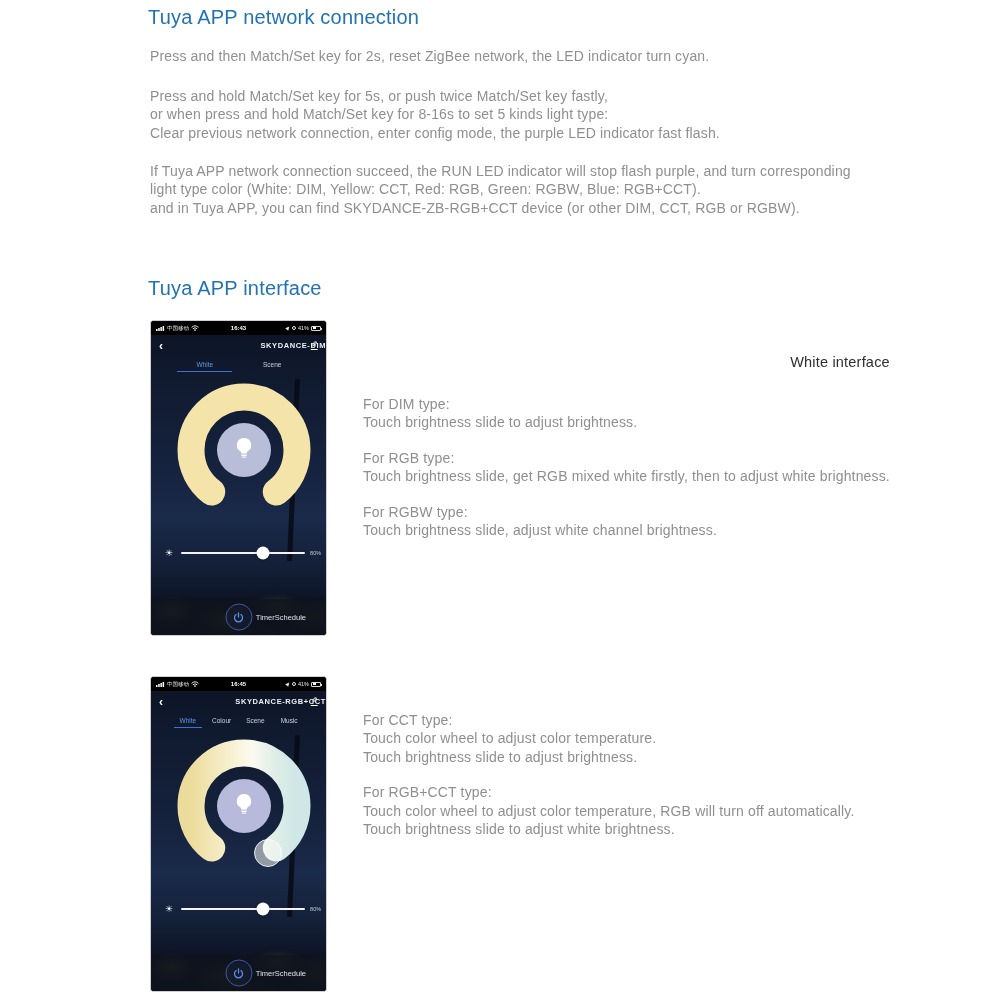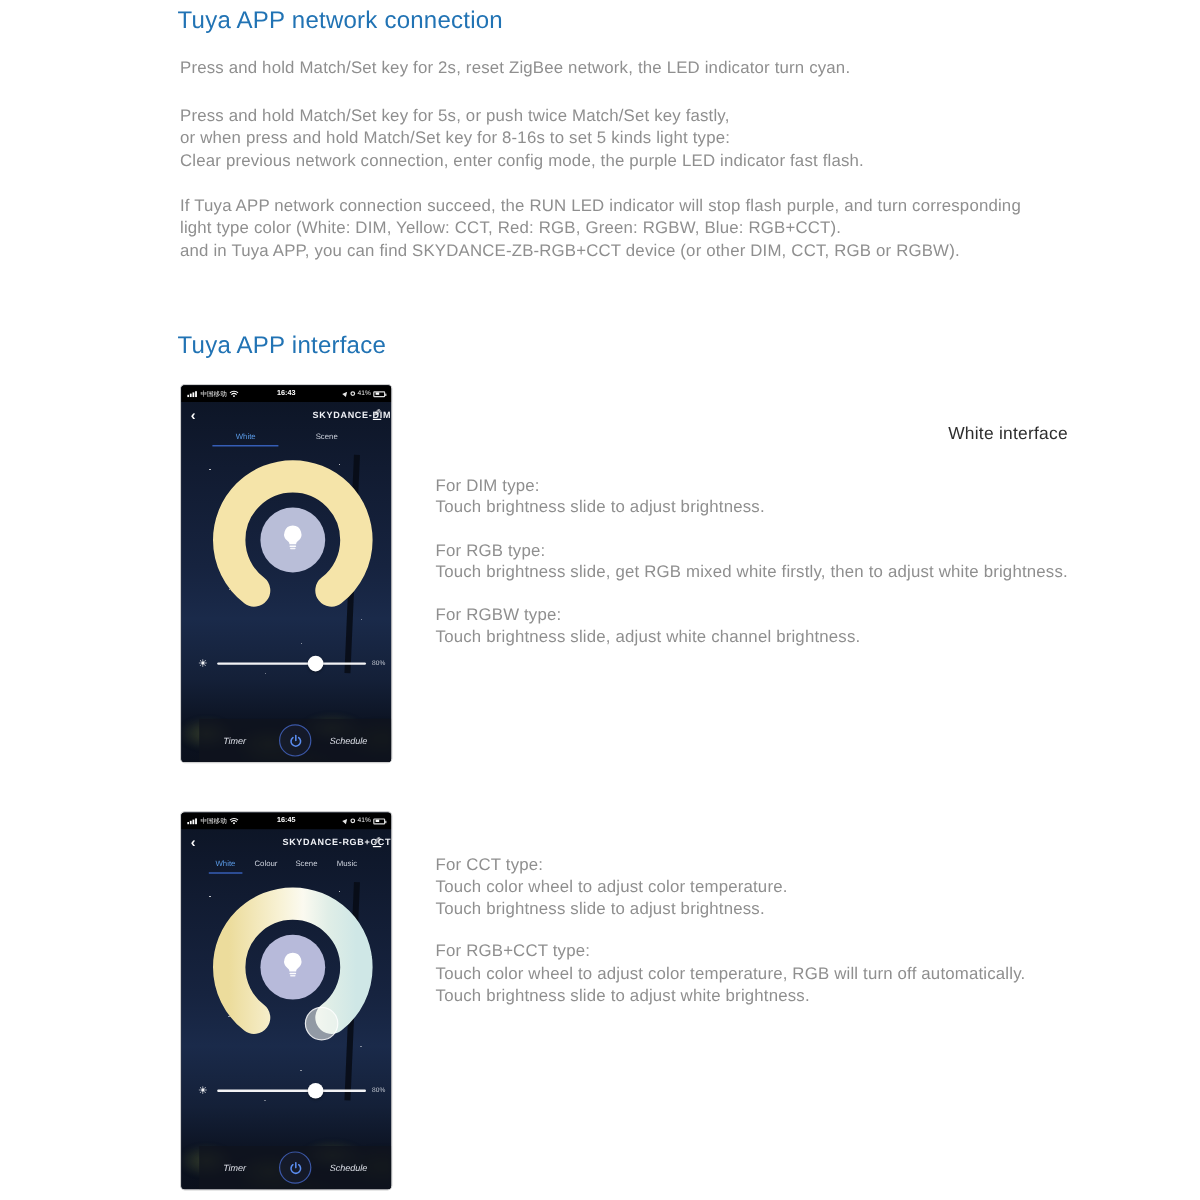--- a/index.html
+++ b/index.html
@@ -90,40 +90,40 @@
   .sliderrow { position:absolute; left:0; right:0; top:224px; height:16px; z-index:3;
                display:flex; align-items:center; }
   .sun { margin-left:14px; font-size:9px; color:#f5f6f8; line-height:1; }
   .track { position:relative; margin-left:8px; width:124px; height:2px;
            background:rgba(255,255,255,.95); border-radius:1px; }
   .sknob { position:absolute; left:82px; top:50%; transform:translate(-50%,-50%);
            width:13px; height:13px; border-radius:50%; background:#ffffff;
            box-shadow:0 1px 2px rgba(0,0,0,.35); }
   .sval { margin-left:5px; font-size:5.5px; color:#c6cbd4; }
   .bottombar {
-    position:absolute; left:15px; right:0; bottom:0; height:36px; z-index:4;
+    position:absolute; left:0; right:0; bottom:0; height:36px; z-index:4;
     background:rgba(15,19,30,.78); display:flex; align-items:center;
-    justify-content:space-between; padding:0 20px;font-style:italic;
+    justify-content:flex-end; padding:0 20px;
   }
   .bb-label { font-size:7.5px; color:#dde0e8; }
   .powerbtn {
     position:absolute; left:50%; top:50%; transform:translate(-50%,-50%);
     width:27px; height:27px; border-radius:50%; border:1.5px solid #3b57a6;
     background:rgba(25,32,52,.5); display:flex; align-items:center; justify-content:center;
   }
 </style>
 </head>
 <body>
 
 <div id="page">
 
   <div class="sec-title" style="left:148px; top:6px;">Tuya APP network connection</div>
 
   <div class="body-par" style="left:150px; top:47px;">
-    <span class="body-line">Press and hold Match/Set key for 2s, reset ZigBee network, the LED indicator turn cyan.</span>
+    <span class="body-line">Press and then Match/Set key for 2s, reset ZigBee network, the LED indicator turn cyan.</span>
   </div>
 
   <div class="body-par" style="left:150px; top:87px;">
     <div class="body-line">Press and hold Match/Set key for 5s, or push twice Match/Set key fastly,</div>
     <div class="body-line">or when press and hold Match/Set key for 8-16s to set 5 kinds light type:</div>
     <div class="body-line">Clear previous network connection, enter config mode, the purple LED indicator fast flash.</div>
   </div>
 
   <div class="body-par" style="left:150px; top:162px;">
     <div class="body-line">If Tuya APP network connection succeed, the RUN LED indicator will stop flash purple, and turn corresponding</div>

